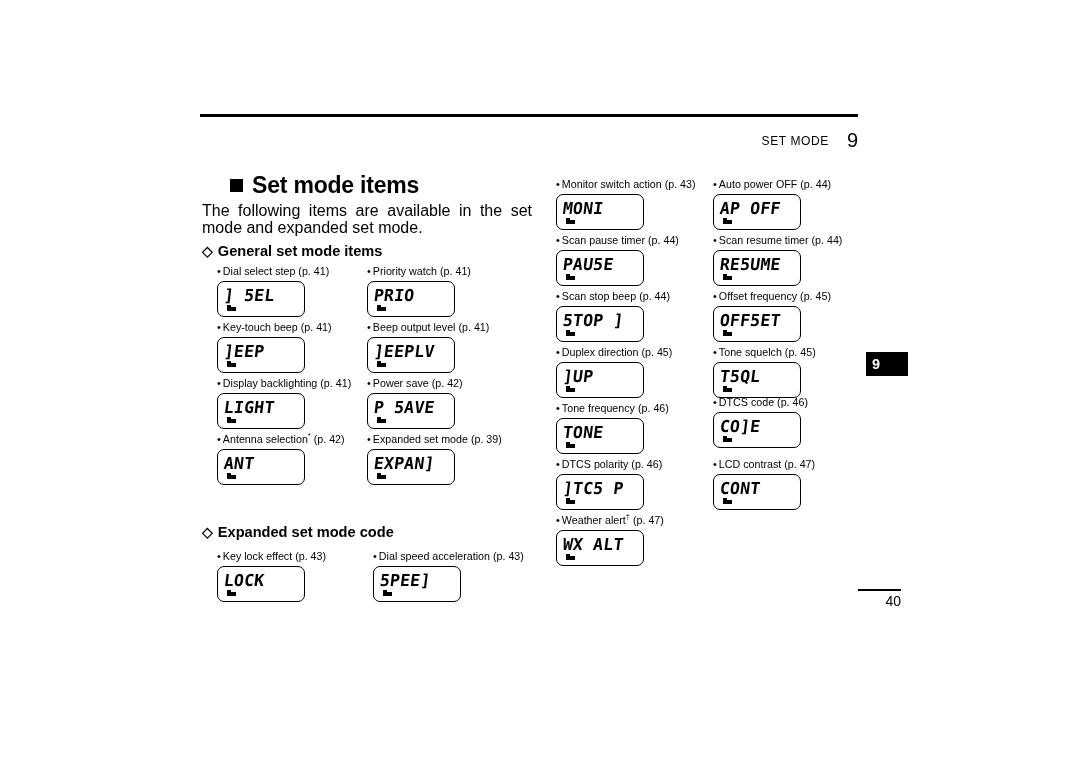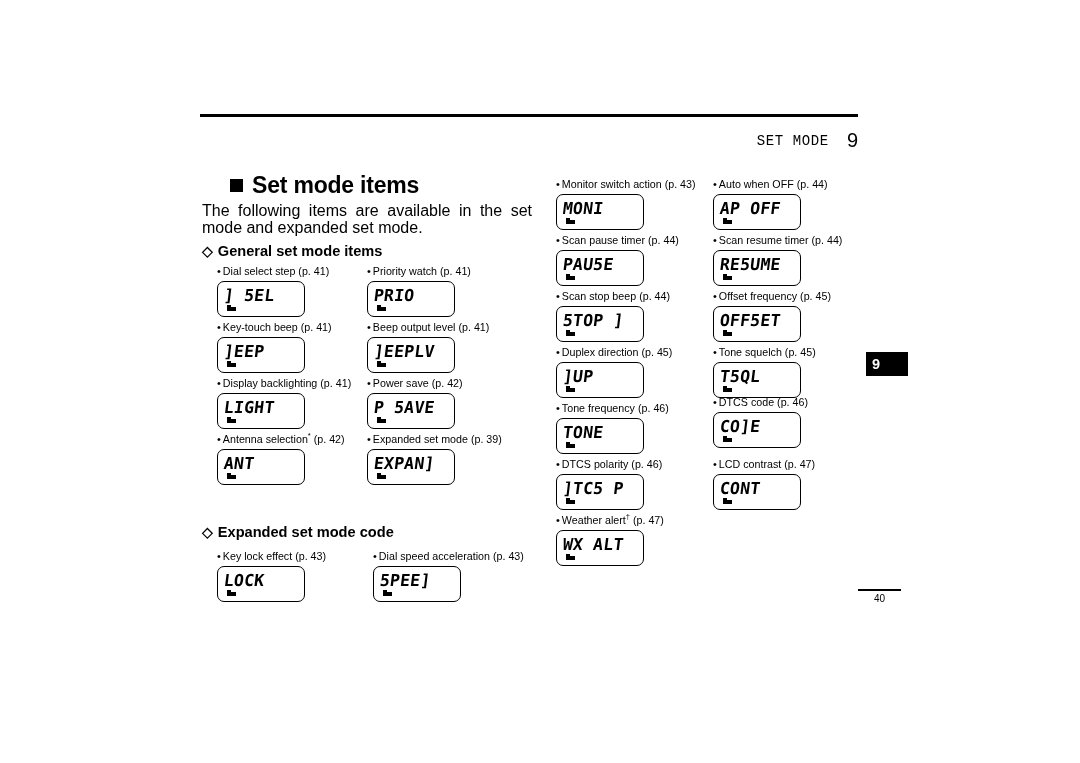--- a/index.html
+++ b/index.html
@@ -30,25 +30,24 @@
     background: #000;
   }
   .header-line {
     position: absolute;
     left: 600px; top: 127px;
     width: 258px; height: 22px;
     text-align: right;
     white-space: nowrap;
   }
   .header-title {
-    font-size: 14px;
+    font-size: 12px;
     letter-spacing: 0.6px;
     font-weight: 400;
     vertical-align: baseline;
-    font-family: Liberation Mono, monospace;
   }
   .header-chapnum {
     font-size: 20px;
     font-weight: 400;
     margin-left: 18px;
     position: relative;
     top: 2px;
   }
 
   
@@ -194,22 +193,22 @@
   .pagenum-rule {
     position: absolute;
     left: 858px; top: 589px;
     width: 43px; height: 1.6px;
     background: #000;
   }
   .pagenum {
     position: absolute;
     left: 858px; top: 593px;
     width: 43px;
-    text-align: center;
-    font-size: 10px;
+    text-align: right;
+    font-size: 14px;
   }
 </style>
 </head>
 <body>
 
 <div id="page">
 
   <div class="header-rule"></div>
   <div class="header-line">
     <span class="header-title">SET MODE</span><span class="header-chapnum">9</span>
@@ -314,21 +313,21 @@
       <span class="bullet">•</span><span class="nm">Monitor switch action</span> <span class="pg">(p. 43)</span>
     </div>
     <div class="lcd">
       <div class="lcd-text">MONI</div>
       <div class="lcd-marker"></div>
     </div>
   </div>
 
   <div class="item" style="left:713px; top:178px;">
     <div class="item-caption">
-      <span class="bullet">•</span><span class="nm">Auto when OFF</span> <span class="pg">(p. 44)</span>
+      <span class="bullet">•</span><span class="nm">Auto power OFF</span> <span class="pg">(p. 44)</span>
     </div>
     <div class="lcd">
       <div class="lcd-text">AP OFF</div>
       <div class="lcd-marker"></div>
     </div>
   </div>
 
   <div class="item" style="left:556px; top:234px;">
     <div class="item-caption">
       <span class="bullet">•</span><span class="nm">Scan pause timer</span> <span class="pg">(p. 44)</span>

